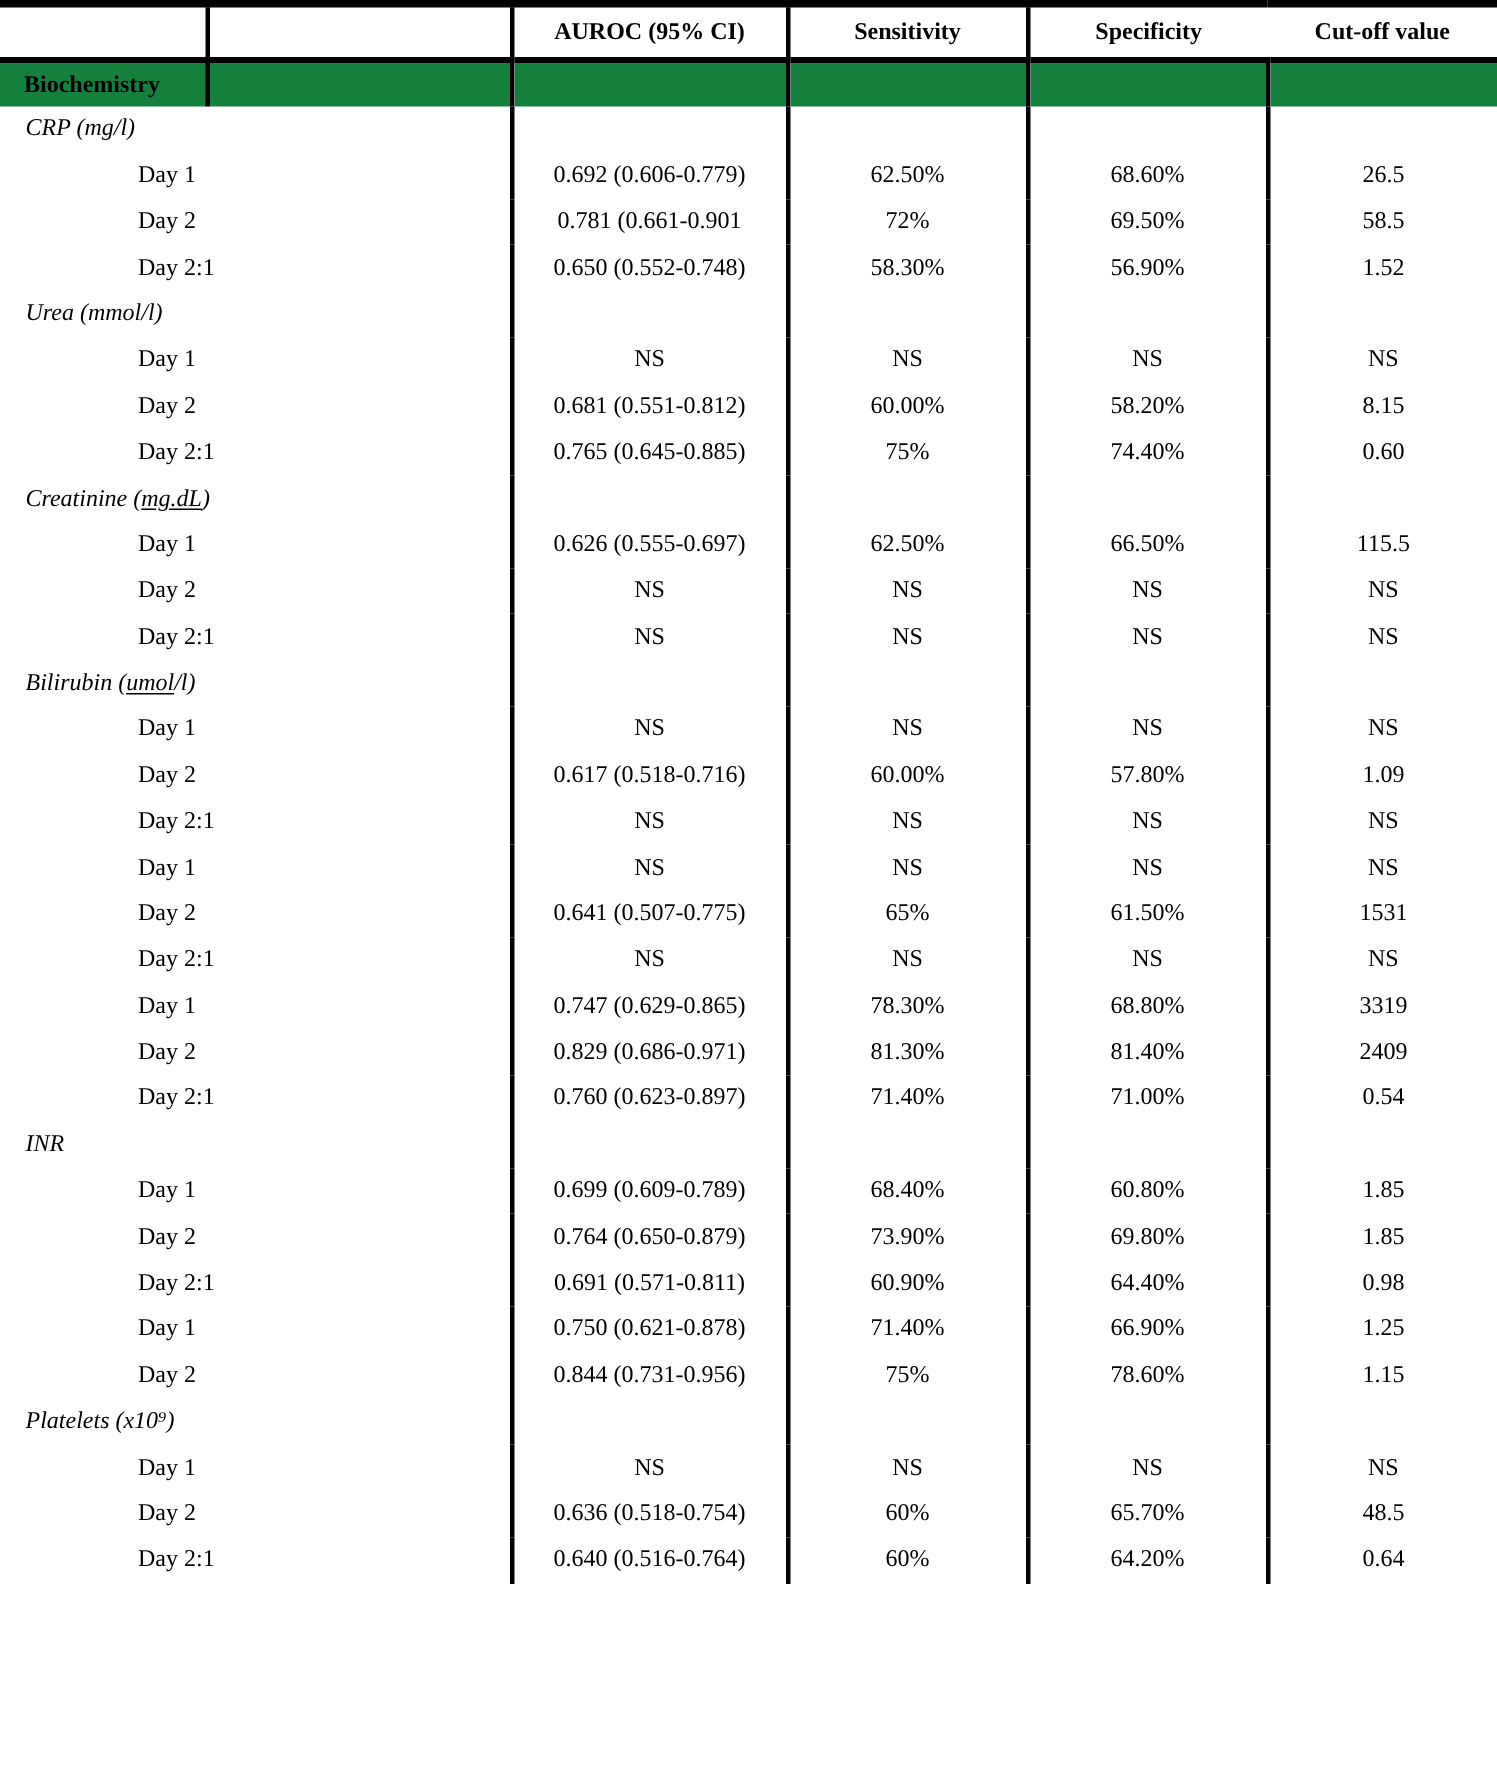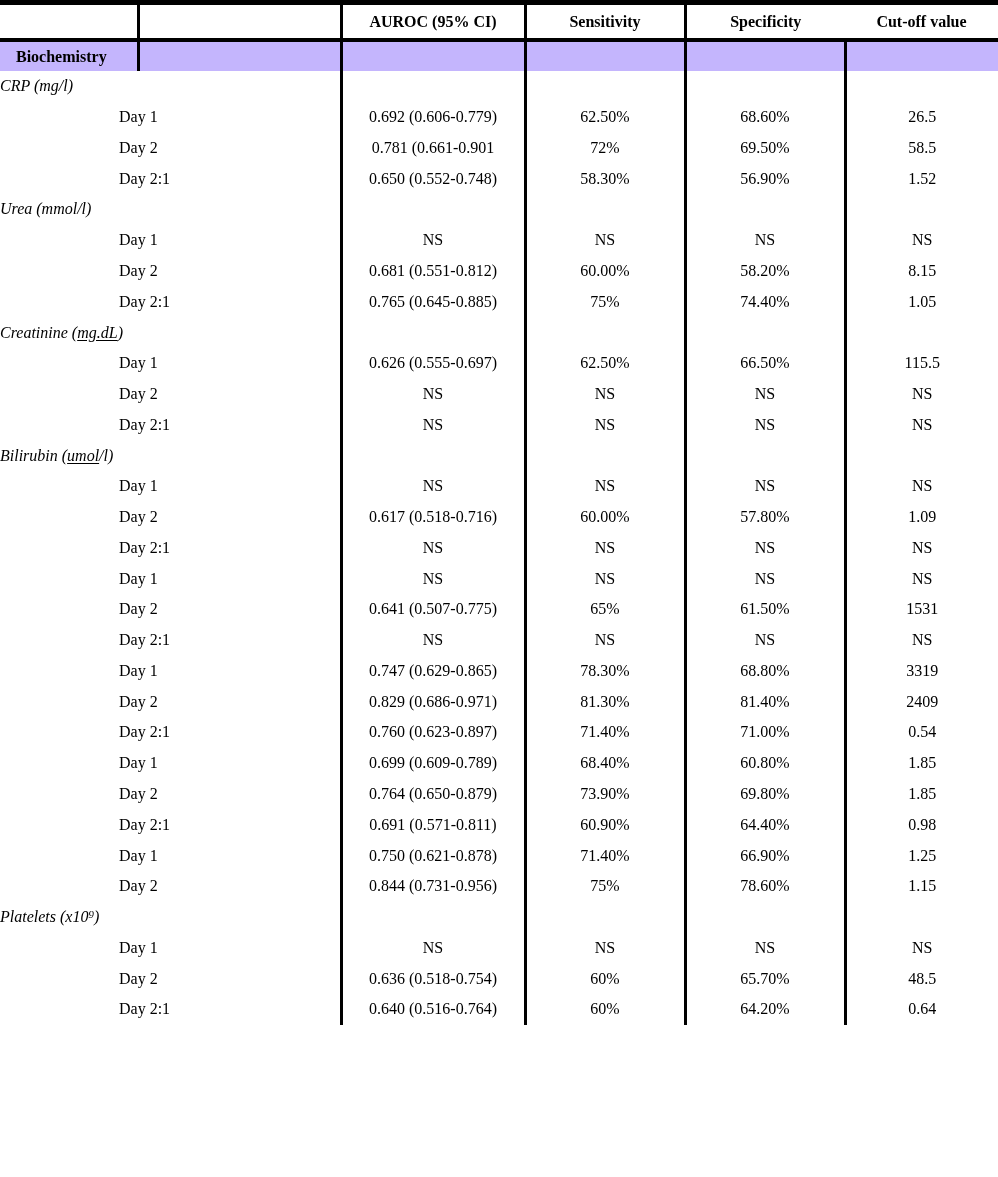--- a/index.html
+++ b/index.html
@@ -21,39 +21,39 @@
   td, th { padding: 0; vertical-align: middle; overflow: hidden; white-space: nowrap; }
   thead th {
     height: 33px;
     font-weight: bold;
     font-size: 16px;
     border-bottom: 4px solid #000;
   }
   .br { border-right: 3px solid #000; }
   tr.section-row td {
     height: 29px;
-    background: #c4b5fd;
+    background: #15803d;
   }
   tr.section-row td.sec-label {
     font-weight: bold;
     font-size: 16px;
     text-align: left;
     padding-left: 16px;
   }
   tbody tr.body-row { height: 30.77px; }
   .cat-cell {
     font-style: italic;
     font-size: 16px;
     text-align: left;
-    padding-left: 0;
+    padding-left: 17px;
   }
   .day-cell {
     font-size: 16px;
     text-align: left;
-    padding-left: 119px;
+    padding-left: 92px;
   }
   .val {
     font-size: 16px;
     text-align: center;
   }
   .spell-error {
     text-decoration-line: underline;
     text-decoration-style: wavy;
     text-decoration-color: #dd2c2c;
     text-decoration-thickness: 1px;
@@ -139,21 +139,21 @@
         <td class="val br">0.681 (0.551-0.812)</td>
         <td class="val br">60.00%</td>
         <td class="val br">58.20%</td>
         <td class="val">8.15</td>
       </tr>
       <tr class="body-row">
         <td colspan="2" class="day-cell br">Day 2:1</td>
         <td class="val br">0.765 (0.645-0.885)</td>
         <td class="val br">75%</td>
         <td class="val br">74.40%</td>
-        <td class="val">1.05</td>
+        <td class="val">0.60</td>
       </tr>
       <tr class="body-row">
         <td colspan="2" class="cat-cell br"><span>Creatinine (</span><span class="spell-error">mg.dL</span><span>)</span></td>
         <td class="val br"></td>
         <td class="val br"></td>
         <td class="val br"></td>
         <td class="val"></td>
       </tr>
       <tr class="body-row">
         <td colspan="2" class="day-cell br">Day 1</td>
@@ -240,20 +240,27 @@
         <td class="val">2409</td>
       </tr>
       <tr class="body-row">
         <td colspan="2" class="day-cell br">Day 2:1</td>
         <td class="val br">0.760 (0.623-0.897)</td>
         <td class="val br">71.40%</td>
         <td class="val br">71.00%</td>
         <td class="val">0.54</td>
       </tr>
       <tr class="body-row">
+        <td colspan="2" class="cat-cell br"><span>INR</span></td>
+        <td class="val br"></td>
+        <td class="val br"></td>
+        <td class="val br"></td>
+        <td class="val"></td>
+      </tr>
+      <tr class="body-row">
         <td colspan="2" class="day-cell br">Day 1</td>
         <td class="val br">0.699 (0.609-0.789)</td>
         <td class="val br">68.40%</td>
         <td class="val br">60.80%</td>
         <td class="val">1.85</td>
       </tr>
       <tr class="body-row">
         <td colspan="2" class="day-cell br">Day 2</td>
         <td class="val br">0.764 (0.650-0.879)</td>
         <td class="val br">73.90%</td>

